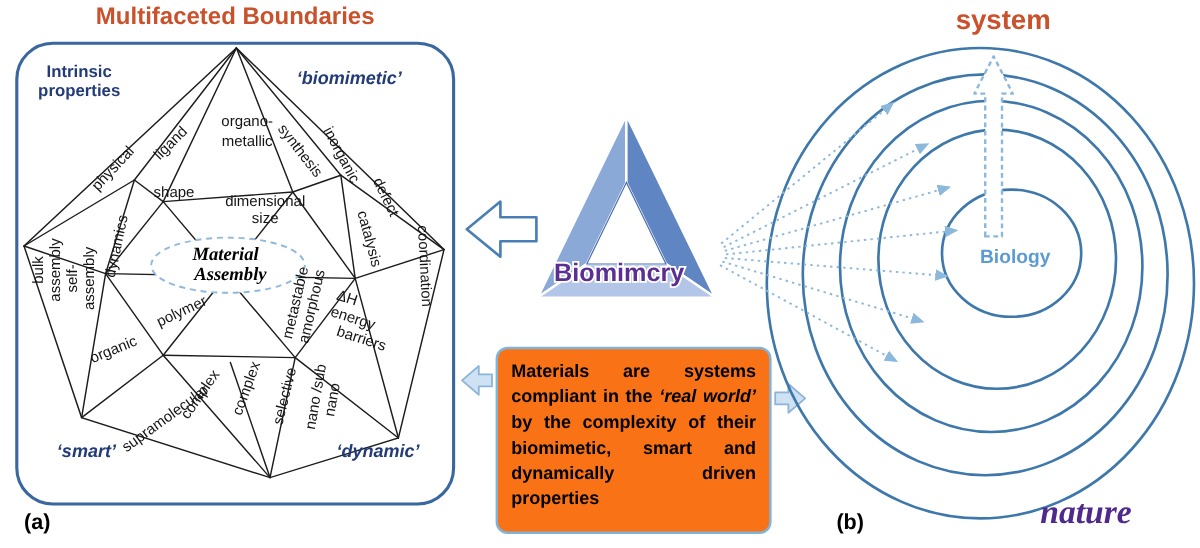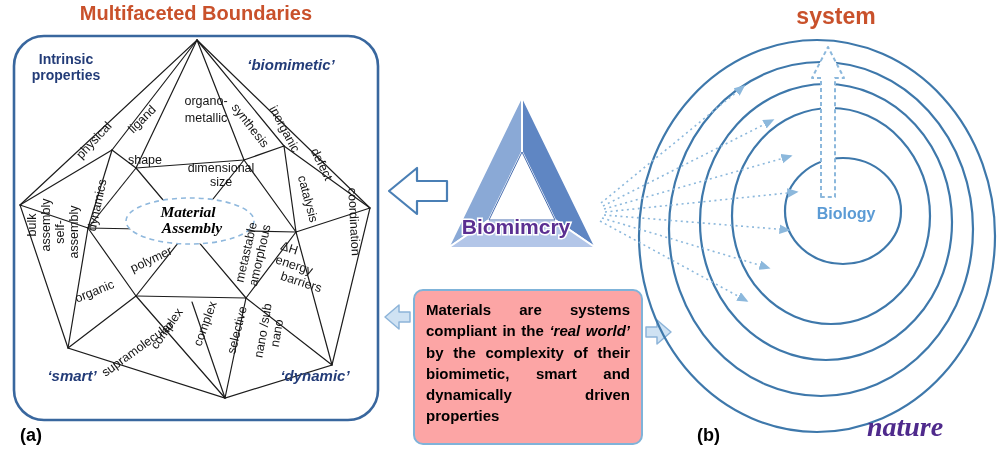--- a/index.html
+++ b/index.html
@@ -21,21 +21,21 @@
   
   .hollow-arrow{fill:#fff;stroke:#4a7fb5;stroke-width:2.2;stroke-linejoin:round;}
   .small-arrow{fill:#cfe2f3;stroke:#8db4d9;stroke-width:1.5;stroke-linejoin:round;}
   .penrose-light{fill:#b3c6e8;stroke:#fff;stroke-width:2;}
   .penrose-mid{fill:#8aa9d6;stroke:#fff;stroke-width:2;}
   .penrose-dark{fill:#5f86c3;stroke:#fff;stroke-width:2;}
   .penrose-edge{fill:none;stroke:#4a6fb0;stroke-width:1;}
   .biomim{font:700 21px "Liberation Sans",sans-serif;fill:#5b2f91;text-anchor:middle;
           paint-order:stroke;stroke:#fff;stroke-width:3px;}
   .textbox{position:absolute;left:413px;top:289px;width:230px;height:156px;box-sizing:border-box;
-           border:2px solid #7fb3d9;border-radius:10px;padding:8px 11px;background:#fca5a5;
+           border:2px solid #7fb3d9;border-radius:10px;padding:8px 11px;background:#f97316;
            font:700 15px/1.42 "Liberation Sans",sans-serif;color:#000;text-align:justify;}
   .textbox em{font-style:italic;}
 
   
   .ring{fill:none;stroke:#3e78ab;stroke-width:2.2;}
   .dotline{stroke:#8cb8dc;stroke-width:1.6;stroke-dasharray:2 3.5;fill:none;}
   .dasharrow{fill:#fff;stroke:#8cb8dc;stroke-width:2;stroke-dasharray:4 3;stroke-linejoin:round;}
   .biology{font:700 16px "Liberation Sans",sans-serif;fill:#5b9bd5;text-anchor:middle;}
   .system{font:700 23px "Liberation Sans",sans-serif;fill:#c9512b;text-anchor:middle;}
   .nature{font:italic 700 28px "Liberation Serif",serif;fill:#4f2a8c;text-anchor:middle;}

